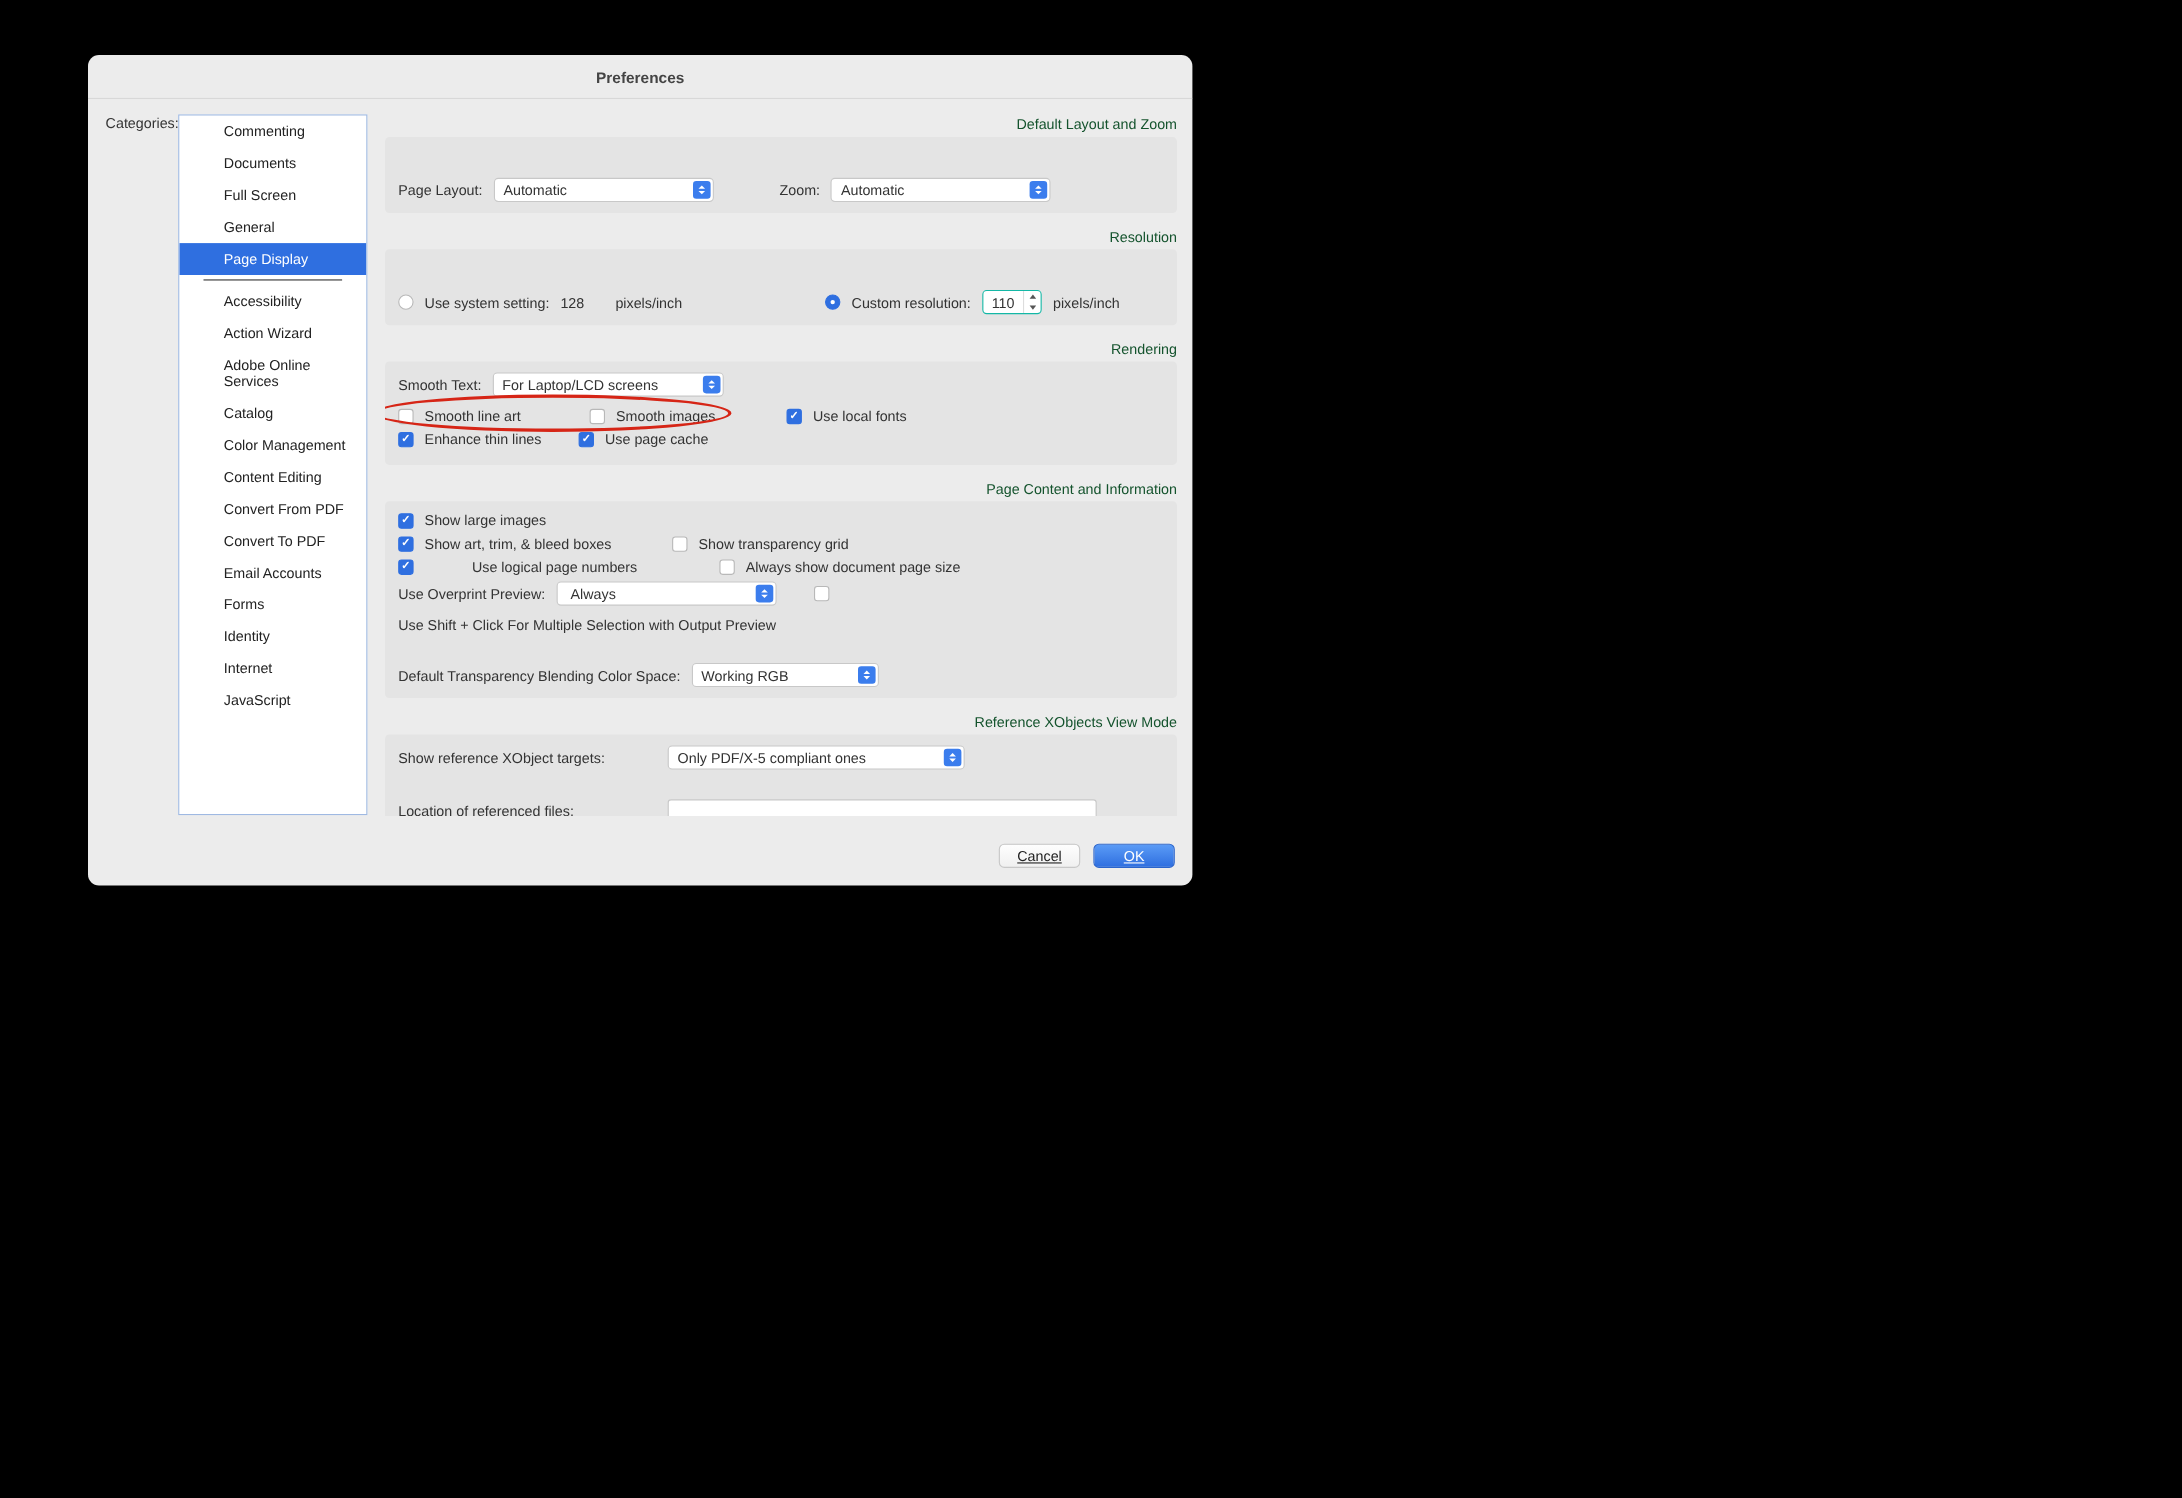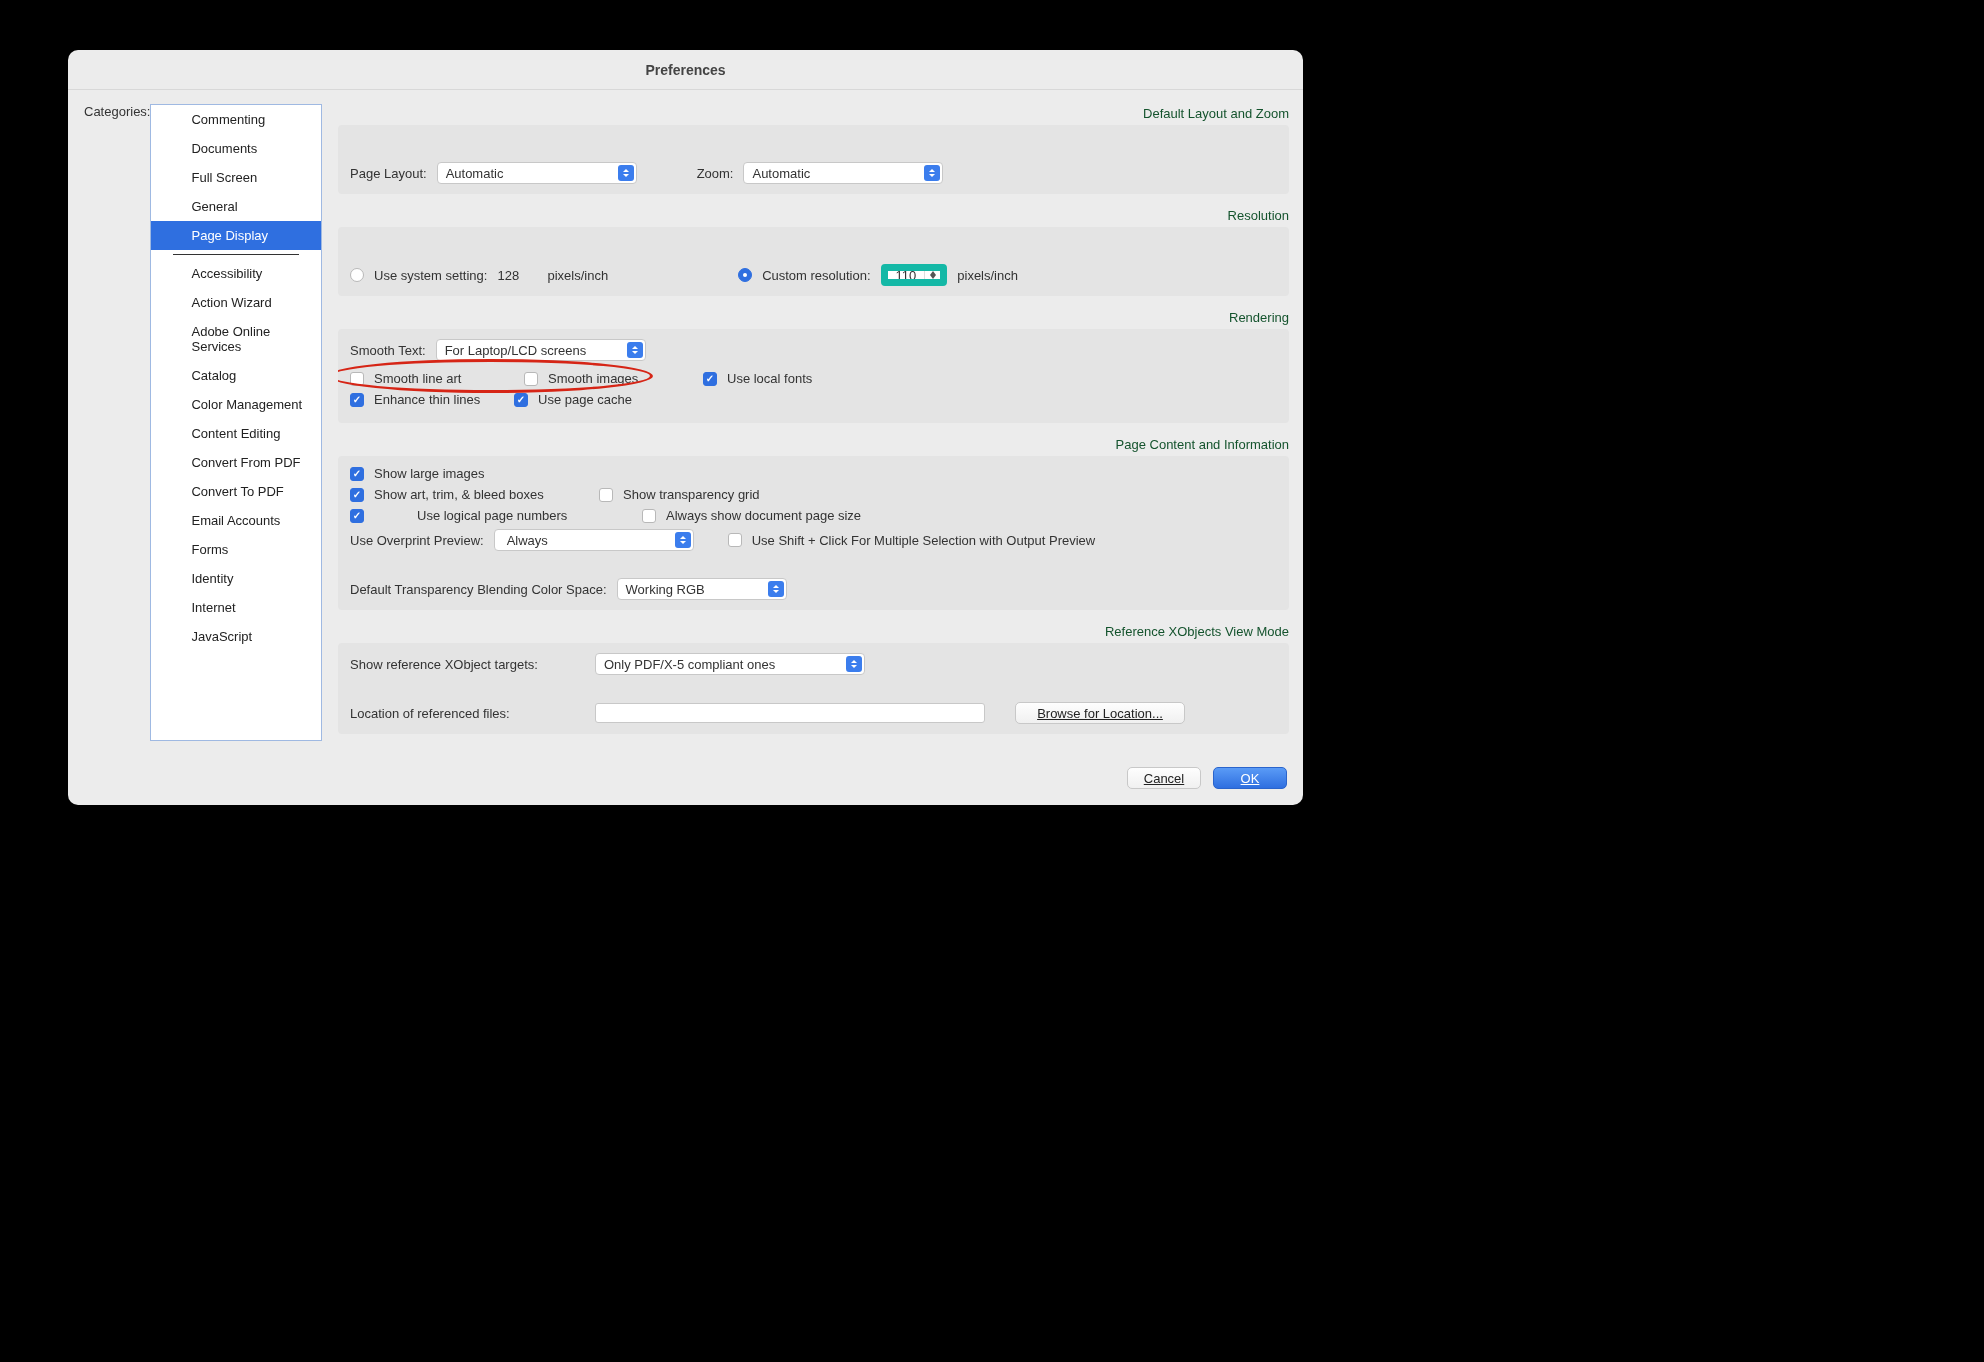--- a/index.html
+++ b/index.html
@@ -7,23 +7,23 @@
     background: #000;
     font-family: -apple-system, BlinkMacSystemFont, "Helvetica Neue", Arial, sans-serif;
     font-size: 13px;
     color: #333;
     width: 1984px;
     height: 1362px;
     position: relative;
   }
   .window {
     position: absolute;
-    left: 68px;
+    left: 80px;
     top: 50px;
-    width: 1235px;
+    width: 1004px;
     height: 755px;
     background: #ececec;
     border-radius: 10px;
     box-shadow: 0 20px 60px rgba(0,0,0,0.5);
     display: flex;
     flex-direction: column;
     overflow: hidden;
   }
   .titlebar {
     height: 40px;
@@ -160,21 +160,21 @@
     border-radius: 3px;
     height: 20px;
     padding: 0 6px;
     font-size: 13px;
     display: inline-flex;
     align-items: center;
   }
   .stepper {
     display: inline-flex;
     align-items: stretch;
-    border: 7px solid #14b8a6;
+    border: 1px solid #14b8a6;
     border-radius: 4px;
     background: #fff;
     height: 22px;
     overflow: hidden;
   }
   .stepper .val { padding: 0 8px; display: flex; align-items: center; font-size: 13px; }
   .stepper .arrows2 {
     width: 16px;
     border-left: 1px solid #ddd;
     display: flex; flex-direction: column;

